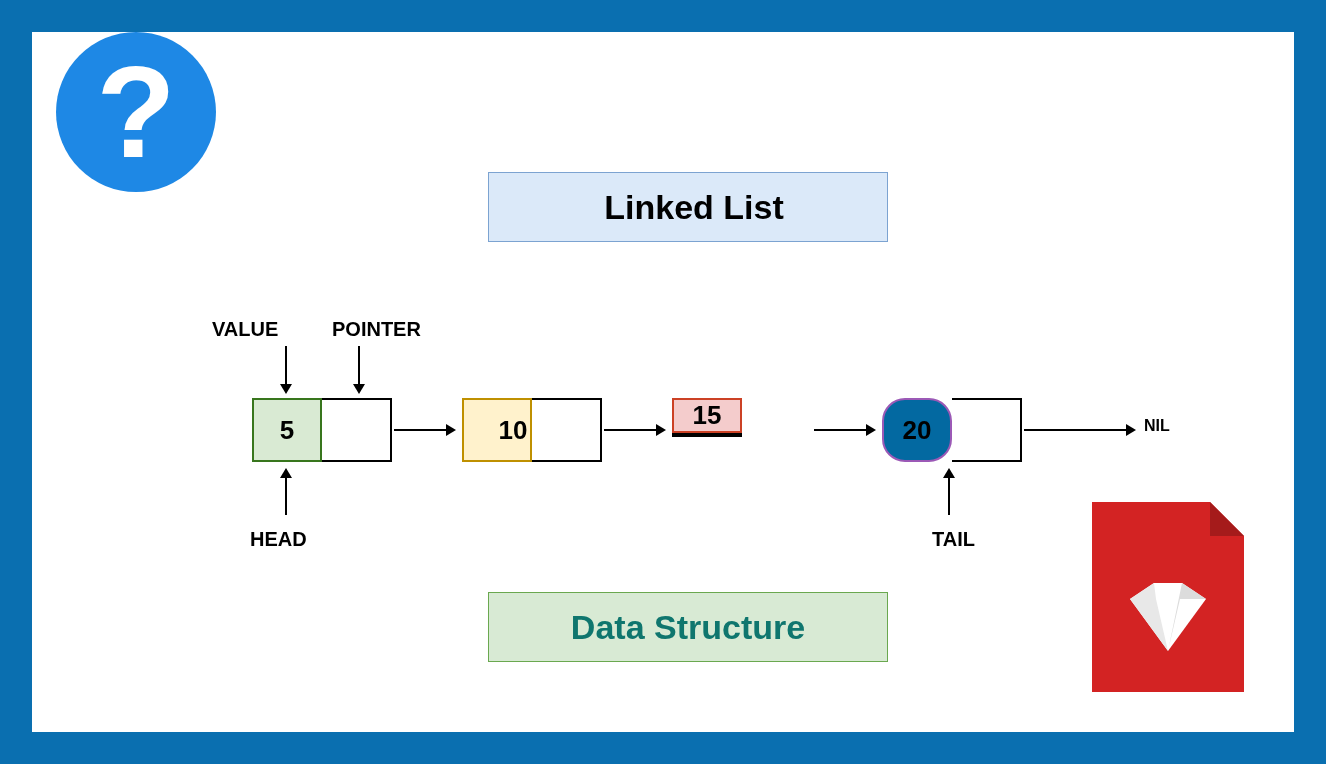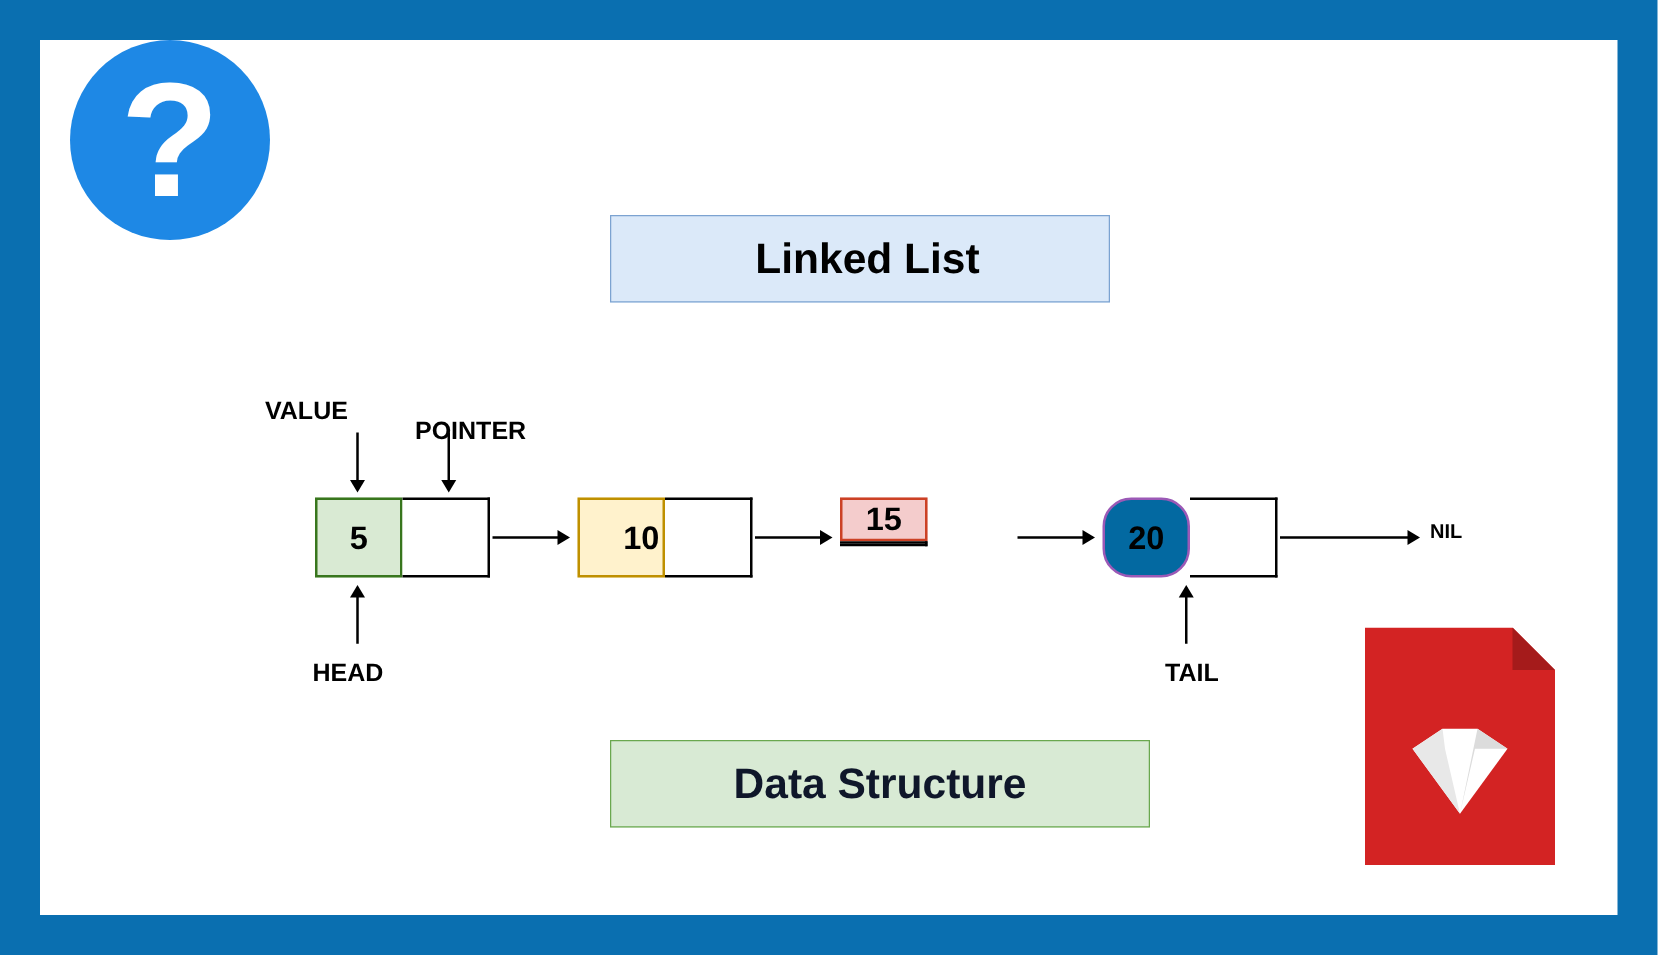--- a/index.html
+++ b/index.html
@@ -47,30 +47,30 @@
     justify-content: center;
     font-size: 34px;
     font-weight: 700;
     color: #000;
     padding-left: 12px;
   }
   .subtitle-box {
     position: absolute;
     left: 456px;
     top: 560px;
-    width: 432px;
+    width: 400px;
     height: 70px;
     background: #d8ead4;
     border: 1px solid #6aa84f;
     display: flex;
     align-items: center;
     justify-content: center;
     font-size: 34px;
     font-weight: 700;
-    color: #0f172a;
+    color: #0f766e;
   }
   .node {
     position: absolute;
     top: 366px;
     display: flex;
     height: 64px;
   }
   .node .val {
     width: 70px;
     border: 2px solid #000;
@@ -123,21 +123,21 @@
     font-weight: 700;
   }
 
   .ann {
     position: absolute;
     font-size: 20px;
     font-weight: 600;
     color: #000;
   }
   .ann-value { left: 180px; top: 286px; }
-  .ann-pointer { left: 300px; top: 302px; }
+  .ann-pointer { left: 300px; top: 286px; }
   .ann-head { left: 218px; top: 496px; }
   .ann-tail { left: 900px; top: 496px; }
   .ann-arrow-up {
     position: absolute;
     width: 2px;
     background: #000;
   }
   .ann-arrow-up::after {
     content: "";
     position: absolute;

